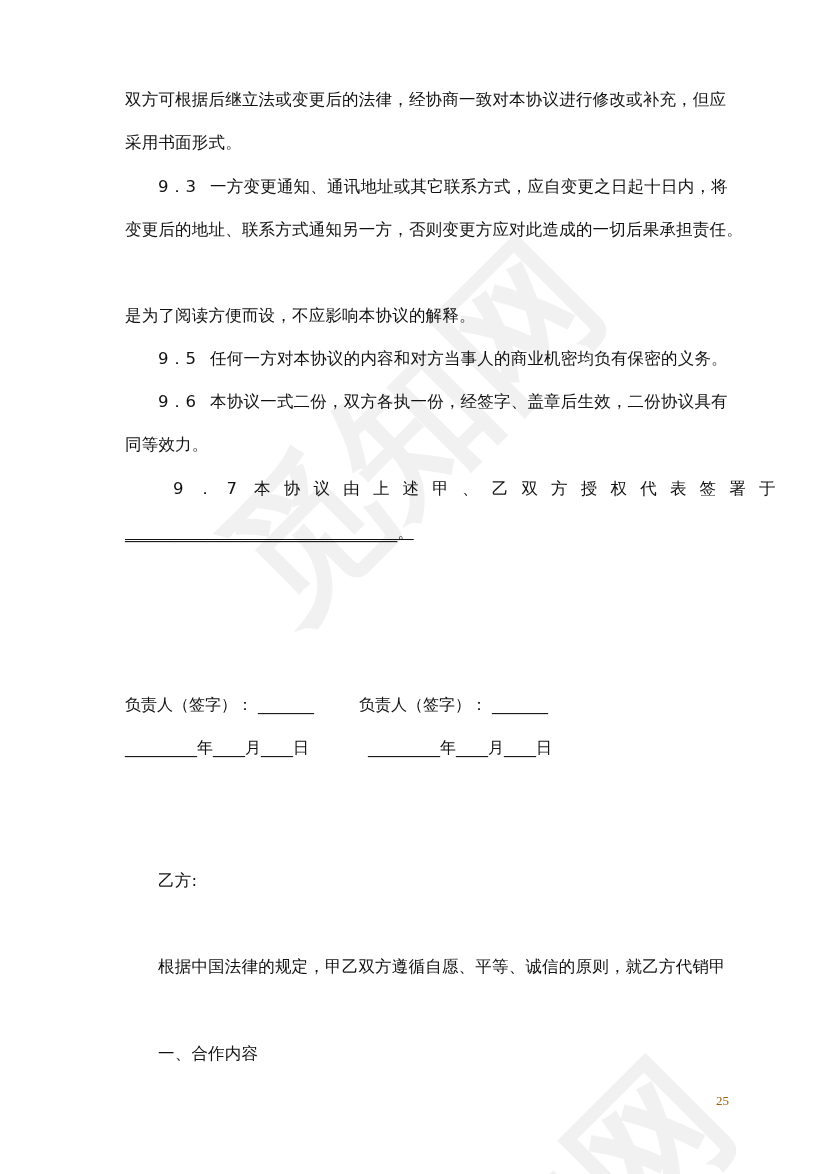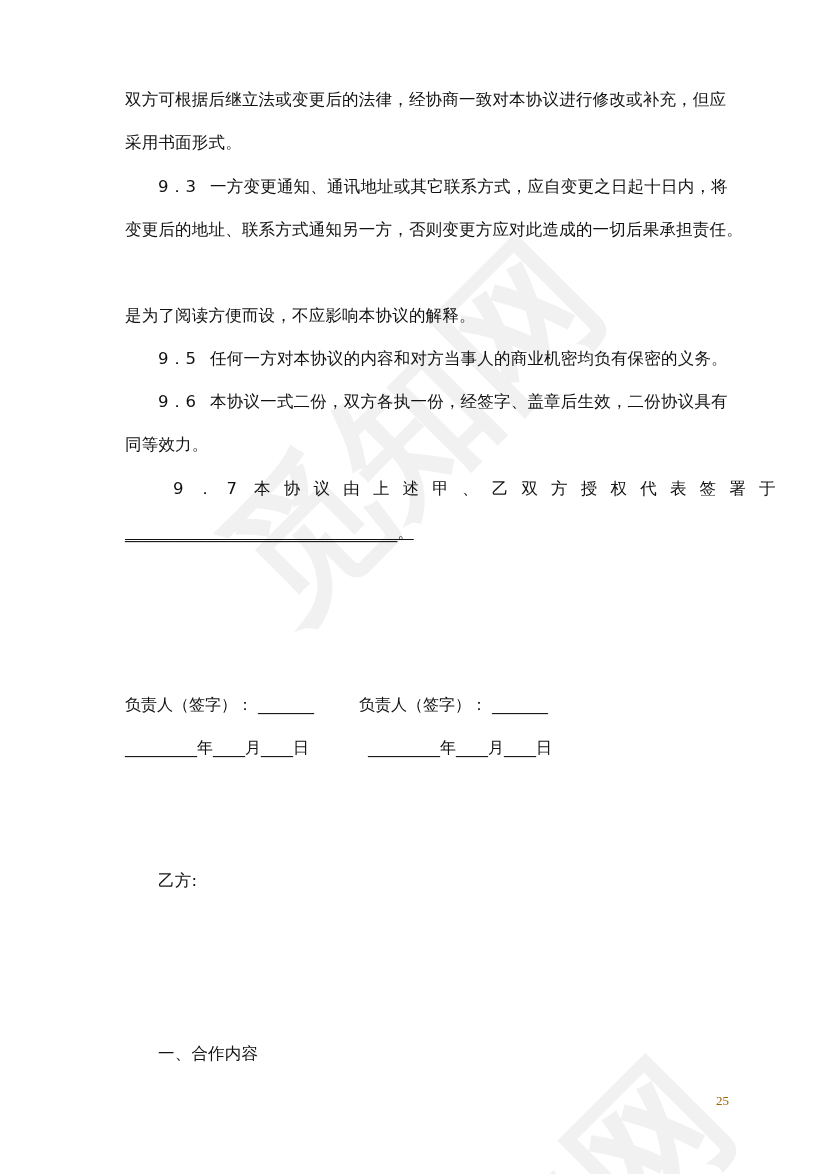--- a/index.html
+++ b/index.html
@@ -72,17 +72,18 @@
     </span>
   </div>
 
   <div class="sig-row" style="top:737px;">
     <span>_________年____月____日</span>
     <span class="sig-col2" style="left:243px; top:0;">_________年____月____日</span>
   </div>
 
   <div class="line indent" style="top:870px;">乙方:</div>
 
+  <div class="line indent" style="top:956px;">根据中国法律的规定，甲乙双方遵循自愿、平等、诚信的原则，就乙方代销甲</div>
 
   <div class="line indent" style="top:1043px;">一、合作内容</div>
 
   <div class="pagenum">25</div>
 </div>
 
 </body></html>

